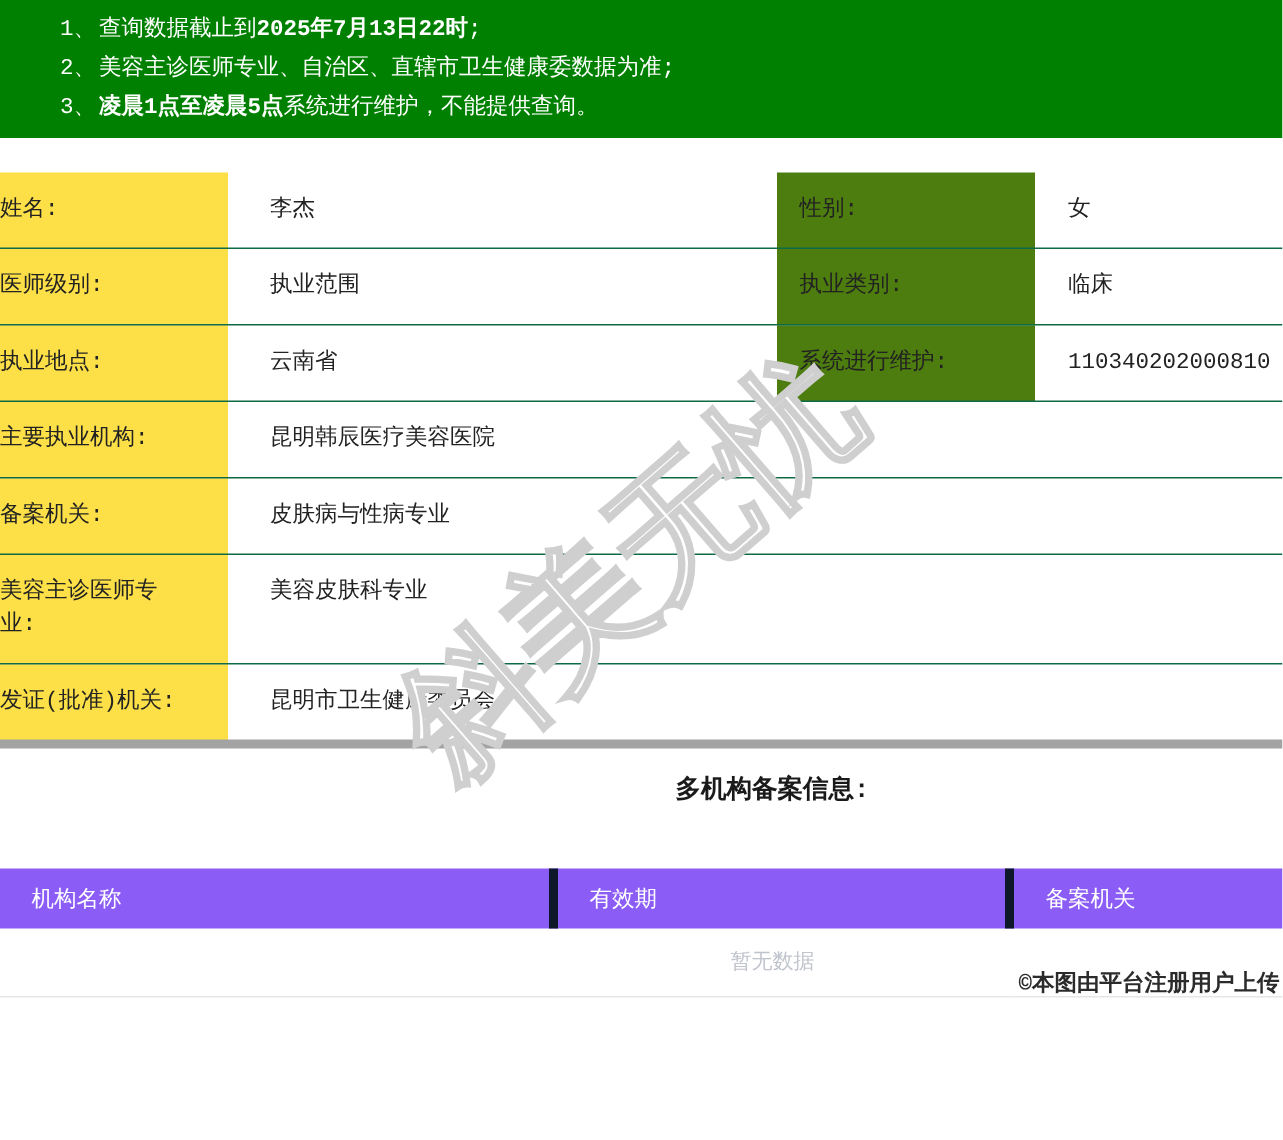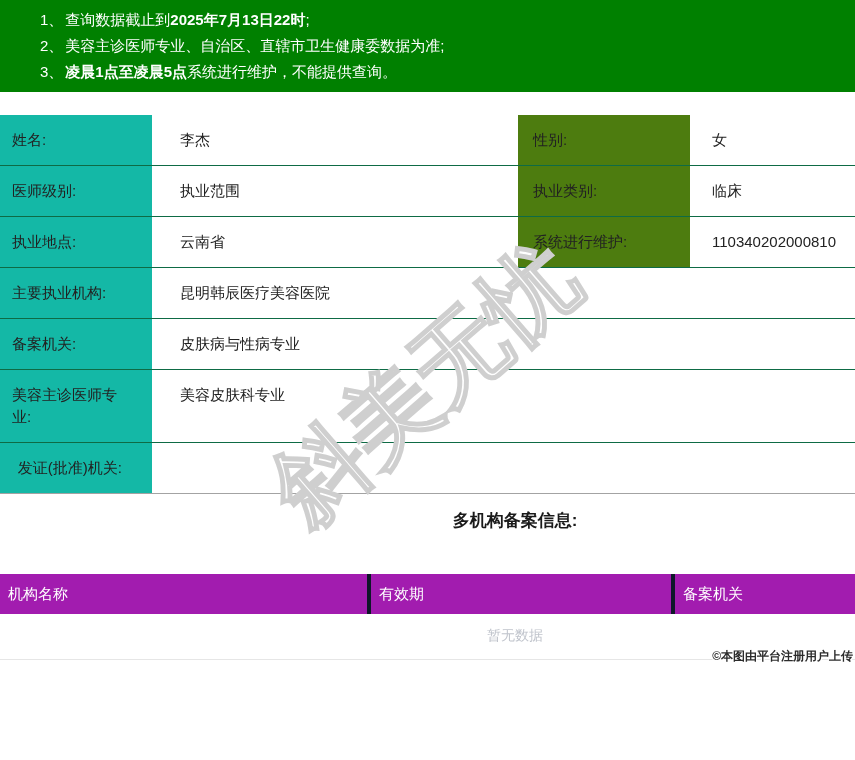--- a/index.html
+++ b/index.html
@@ -2,21 +2,21 @@
 <html><head>
 <meta charset="utf-8">
 <style>
   * { margin:0; padding:0; box-sizing:border-box; }
   html,body { background:#fff; }
   .page {
     position:relative;
     width:855px; height:668px;
     overflow:hidden;
     background:#fff;
-    font-family:Liberation Sans, sans-serif;
+    font-family:Liberation Mono, monospace;
     color:#222;
   }
   .content { width:1030px; }
 
   
   .banner {
     width:1030px; height:92px;
     background:#008000;
     color:#fff;
     padding:7px 0 0 40px;
@@ -33,22 +33,22 @@
     border-collapse:collapse;
     table-layout:fixed;
     font-size:15px;
   }
   table.profile td {
     vertical-align:top;
     padding-top:14px; padding-bottom:14px;
     line-height:22px;
     border-bottom:1px solid #0e6b45;
   }
-  table.profile tr.last td { border-bottom:1px solid #a3a3a3;text-align:right; }
-  td.lbl  { background:#14b8a6; padding-left:12px;  padding-right:30px; }
+  table.profile tr.last td { border-bottom:6px solid #a3a3a3; }
+  td.lbl  { background:#fde047; padding-left:0;  padding-right:30px; }
   td.lbl2 { background:#4d7c0f; padding-left:15px; padding-right:10px; }
   td.val1 { padding-left:28px; }
   td.val2 { padding-left:22px; }
 
   
   .section-title {
     width:1030px;
     margin-top:15px;
     text-align:center;
     font-size:17px;
@@ -57,27 +57,27 @@
   }
   table.reg {
     margin-top:42px;
     width:1030px;
     border-collapse:collapse;
     table-layout:fixed;
     font-size:15px;
   }
   table.reg th {
     height:40px;
-    background:#a21caf;
+    background:#8b5cf6;
     color:#fff;
     font-weight:normal;
     text-align:left;
-    padding-left:8px;
-  }
-  table.reg th + th { border-left:4px solid #0f172a;margin-top:33px; }
+    padding-left:21px;
+  }
+  table.reg th + th { border-left:6px solid #0f172a;margin-top:33px; }
   table.reg td.empty {
     height:45px;
     text-align:center;
     color:#c0c4cc;
     font-size:14px;
     border-bottom:1px solid #e6e6e6;
   }
 
   
   .footer {
@@ -111,21 +111,21 @@
     color:#fff;
     -webkit-text-stroke:2px #cfcfcf;
     transform:rotate(-41deg);
     pointer-events:none;
     white-space:nowrap;
     z-index:5;
   }
   .wm-credit {
     position:absolute;
     right:2px; bottom:3px;
-    font-size:12px;
+    font-size:15px;
     font-weight:bold;
     color:#2b2b2b;
     text-shadow:
       -1px -1px 0 #fff, 1px -1px 0 #fff,
       -1px 1px 0 #fff, 1px 1px 0 #fff;
     z-index:6;
     white-space:nowrap;
   }
 </style>
 </head>

